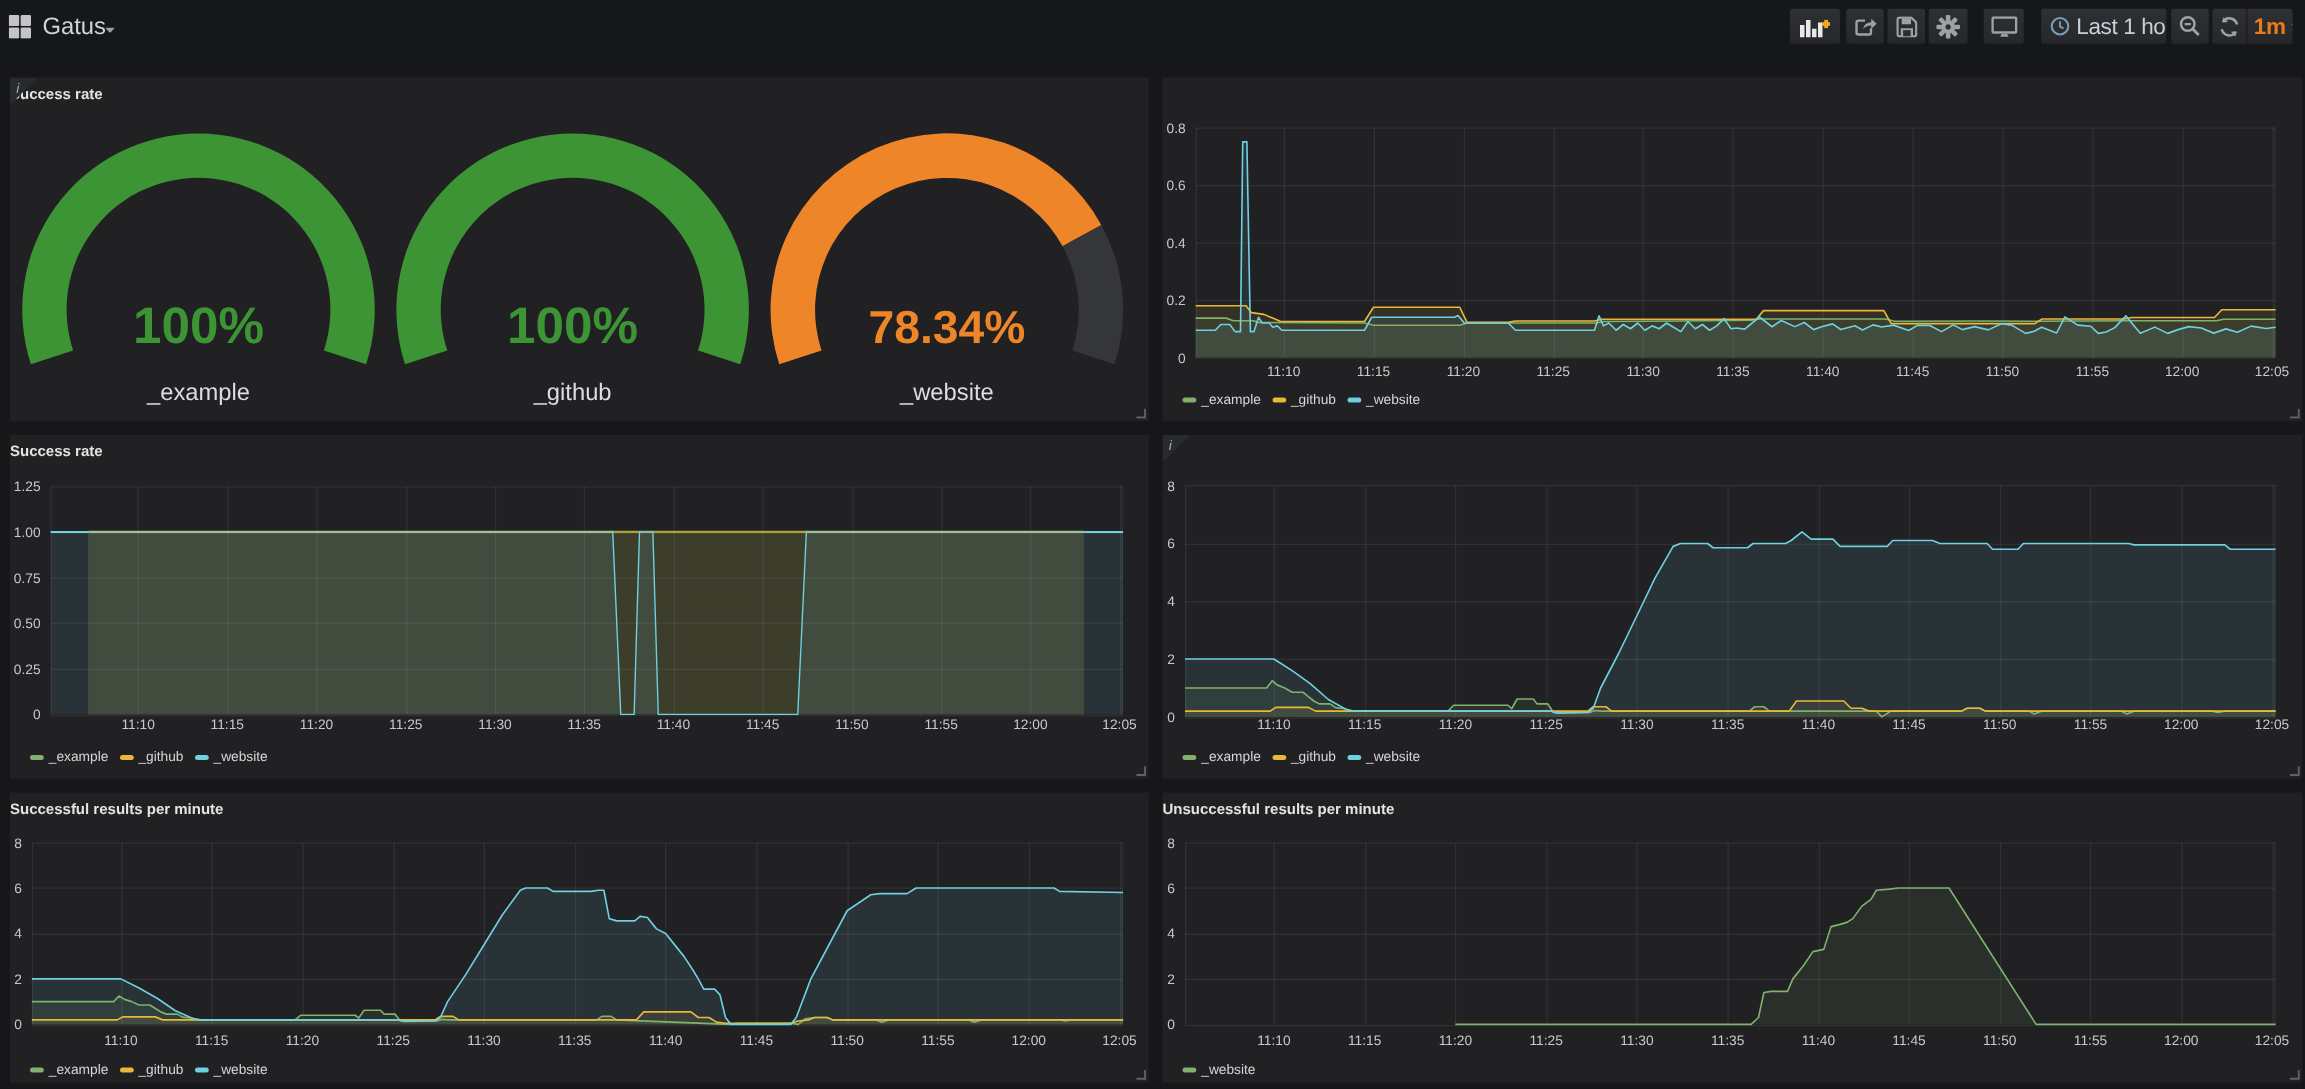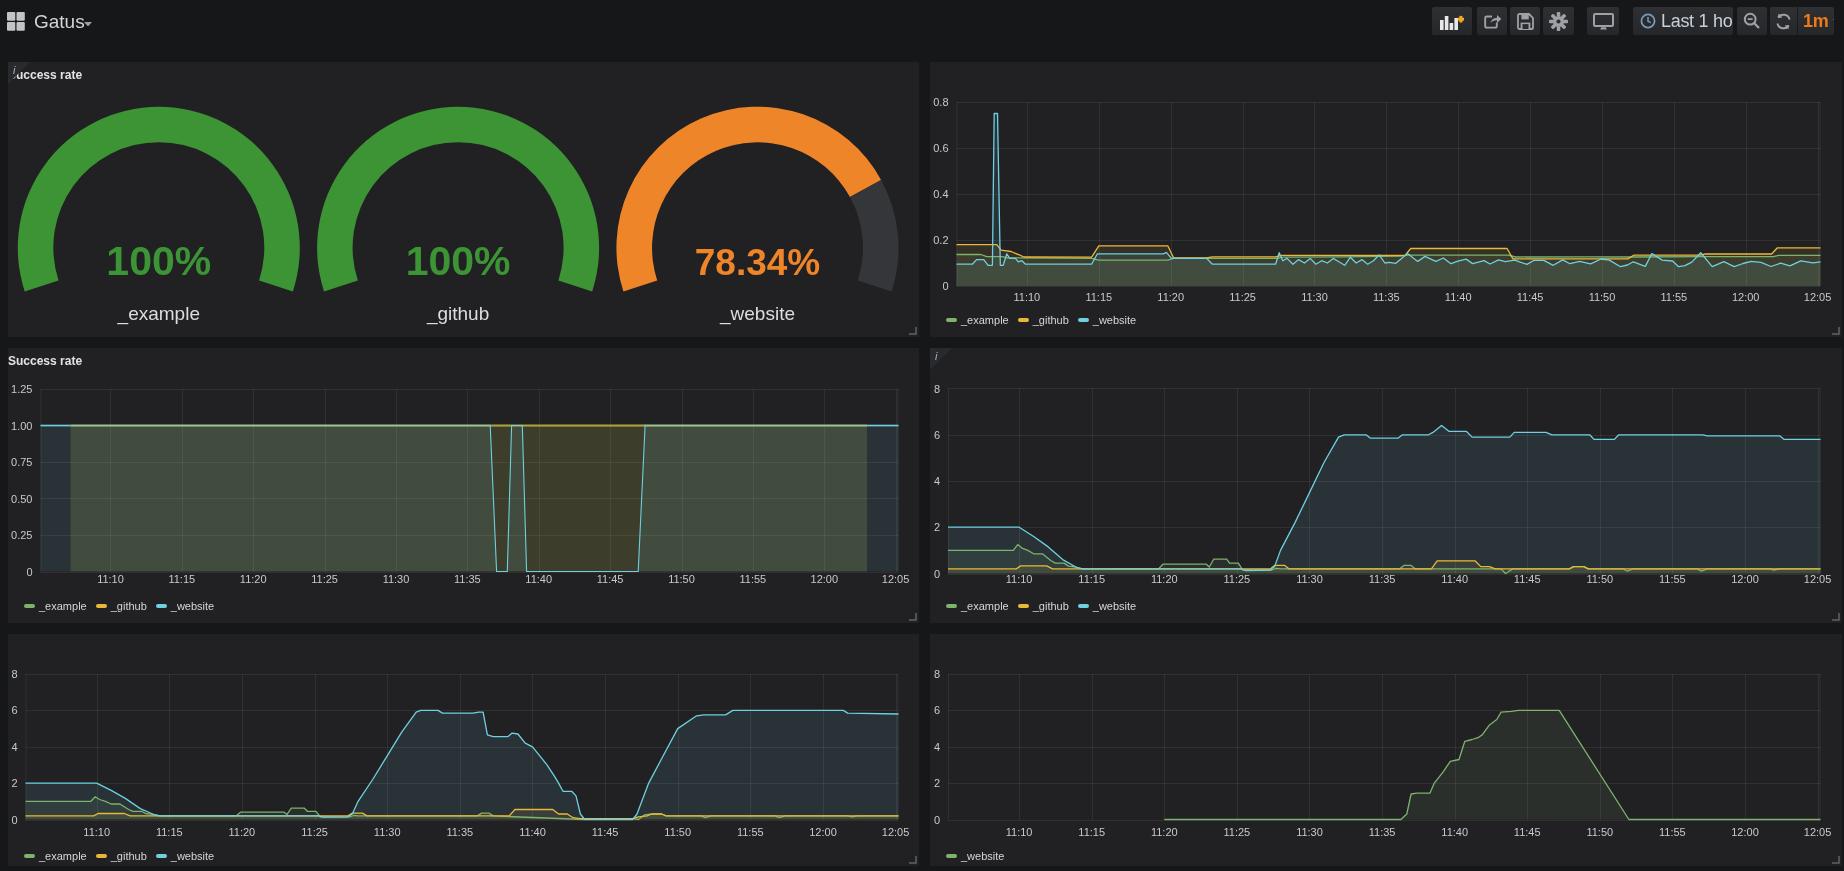--- a/index.html
+++ b/index.html
@@ -293,20 +293,21 @@
     </div>
     <svg width="24" height="24" style="position:absolute;left:0;top:0">
       <path d="M0,0 L22,0 L0,22 Z" fill="#292a2d"></path>
       <text x="5" y="12" font-family="Liberation Serif,serif" font-style="italic" font-size="11" fill="#9fb0bd">i</text>
     </svg>
     <svg width="8" height="8" style="position:absolute;right:2px;bottom:2px">
       <path d="M7,0 L7,7 L0,7" fill="none" stroke="#606264" stroke-width="1.5"></path>
     </svg>
   </div>
 <div class="panel" style="left:8px;top:634px;width:911px;height:232px">
+    <div class="ptitle">Successful results per minute</div>
     <svg class="chart" width="911" height="232" style="position:absolute;left:0;top:0">
       <path d="M17.5,167.3 L82.9,167.3 L87.2,162.8 L91.6,165.5 L97.4,167.3 L103.2,170.0 L111.9,170.0 L116.3,172.8 L120.6,175.5 L125.0,177.3 L133.7,177.3 L138.1,179.7 L145.3,180.4 L151.1,181.9 L228.1,181.9 L232.5,178.2 L276.1,178.2 L279.0,180.4 L283.3,174.2 L296.4,174.2 L299.3,177.3 L308.0,177.3 L312.4,182.8 L341.4,182.8 L345.8,181.5 L350.1,181.9 L393.7,181.9 L469.3,181.9 L473.6,179.1 L480.9,179.1 L485.2,181.9 L575.3,185.5 L582.6,184.6 L624.7,184.6 L630.5,185.5 L636.3,181.0 L643.6,180.0 L653.7,180.0 L658.1,181.9 L692.9,181.9 L697.3,183.7 L703.1,181.9 L767.0,181.9 L771.4,183.7 L777.2,181.9 L839.7,181.9 L844.0,182.8 L849.8,181.9 L890.5,181.9 L890.5,185.5 L17.5,185.5 Z" fill="#7EB26D" fill-opacity="0.1"></path>
       <path d="M17.5,181.9 L85.8,181.9 L90.1,179.5 L116.3,179.5 L122.1,181.9 L340.0,181.9 L344.3,179.1 L354.5,179.1 L358.9,181.9 L501.2,181.9 L507.0,175.5 L544.8,175.5 L550.6,180.0 L559.3,180.0 L565.1,183.7 L572.4,184.6 L624.7,184.6 L630.5,182.8 L639.2,181.9 L643.6,180.0 L653.7,180.0 L658.1,181.9 L890.5,181.9 L890.5,185.5 L17.5,185.5 Z" fill="#EAB839" fill-opacity="0.1"></path>
       <path d="M17.5,149.1 L88.7,149.1 L103.2,156.4 L117.7,164.6 L132.3,174.6 L146.8,181.0 L152.6,181.9 L310.9,181.9 L315.3,183.1 L340.0,182.8 L344.3,180.0 L350.1,167.3 L364.7,145.5 L379.2,121.8 L393.7,98.2 L408.2,78.2 L412.6,76.4 L430.0,76.4 L434.4,79.1 L464.9,79.1 L470.7,78.2 L475.1,78.2 L479.4,100.9 L485.2,102.7 L499.8,102.7 L504.1,99.1 L509.9,100.0 L517.2,109.1 L524.5,112.8 L533.2,123.7 L539.0,130.9 L546.2,141.8 L550.6,149.1 L555.0,157.3 L563.7,157.3 L568.0,161.9 L572.4,180.0 L576.7,185.5 L624.7,185.5 L629.0,180.0 L640.7,149.1 L655.2,121.8 L669.7,94.6 L688.6,81.8 L695.9,80.9 L717.6,80.9 L724.9,76.4 L835.3,76.4 L839.7,79.1 L890.5,80.0 L890.5,185.5 L17.5,185.5 Z" fill="#6ED0E0" fill-opacity="0.1"></path>
       <line x1="17.5" y1="186.5" x2="890.5" y2="186.5" stroke="rgba(255,255,255,0.07)" stroke-width="1"></line>
       <line x1="17.5" y1="149.5" x2="890.5" y2="149.5" stroke="rgba(255,255,255,0.07)" stroke-width="1"></line>
       <line x1="17.5" y1="113.5" x2="890.5" y2="113.5" stroke="rgba(255,255,255,0.07)" stroke-width="1"></line>
       <line x1="17.5" y1="76.5" x2="890.5" y2="76.5" stroke="rgba(255,255,255,0.07)" stroke-width="1"></line>
       <line x1="17.5" y1="40.5" x2="890.5" y2="40.5" stroke="rgba(255,255,255,0.07)" stroke-width="1"></line>
       <line x1="18.0" y1="40" x2="18.0" y2="185.5" stroke="rgba(255,255,255,0.07)" stroke-width="1"></line>
@@ -347,20 +348,21 @@
     <div class="legend" style="left:16px;top:216px">
       <span class="litem"><span class="ldash" style="background:#7EB26D"></span>_example</span>
       <span class="litem"><span class="ldash" style="background:#EAB839"></span>_github</span>
       <span class="litem"><span class="ldash" style="background:#6ED0E0"></span>_website</span>
     </div>
     <svg width="8" height="8" style="position:absolute;right:2px;bottom:2px">
       <path d="M7,0 L7,7 L0,7" fill="none" stroke="#606264" stroke-width="1.5"></path>
     </svg>
   </div>
 <div class="panel" style="left:930px;top:634px;width:912px;height:232px">
+    <div class="ptitle">Unsuccessful results per minute</div>
     <svg class="chart" width="912" height="232" style="position:absolute;left:0;top:0">
       <path d="M234.3,185.5 L470.9,185.5 L476.8,180.0 L481.1,160.0 L486.9,159.1 L500.0,159.1 L504.3,149.1 L513.0,138.2 L520.3,127.3 L529.0,125.5 L534.8,107.3 L542.1,105.5 L547.9,103.7 L552.2,100.9 L559.5,90.9 L566.8,85.5 L571.1,78.2 L581.3,77.3 L588.5,76.4 L629.2,76.4 L698.9,185.5 L890.5,185.5 L890.5,185.5 L234.3,185.5 Z" fill="#7EB26D" fill-opacity="0.1"></path>
       <line x1="18" y1="186.5" x2="890.5" y2="186.5" stroke="rgba(255,255,255,0.07)" stroke-width="1"></line>
       <line x1="18" y1="149.5" x2="890.5" y2="149.5" stroke="rgba(255,255,255,0.07)" stroke-width="1"></line>
       <line x1="18" y1="113.5" x2="890.5" y2="113.5" stroke="rgba(255,255,255,0.07)" stroke-width="1"></line>
       <line x1="18" y1="76.5" x2="890.5" y2="76.5" stroke="rgba(255,255,255,0.07)" stroke-width="1"></line>
       <line x1="18" y1="40.5" x2="890.5" y2="40.5" stroke="rgba(255,255,255,0.07)" stroke-width="1"></line>
       <line x1="18.5" y1="40" x2="18.5" y2="185.5" stroke="rgba(255,255,255,0.07)" stroke-width="1"></line>
       <line x1="890.0" y1="40" x2="890.0" y2="185.5" stroke="rgba(255,255,255,0.07)" stroke-width="1"></line>
       <line x1="89.5" y1="40" x2="89.5" y2="185.5" stroke="rgba(255,255,255,0.07)" stroke-width="1"></line>

